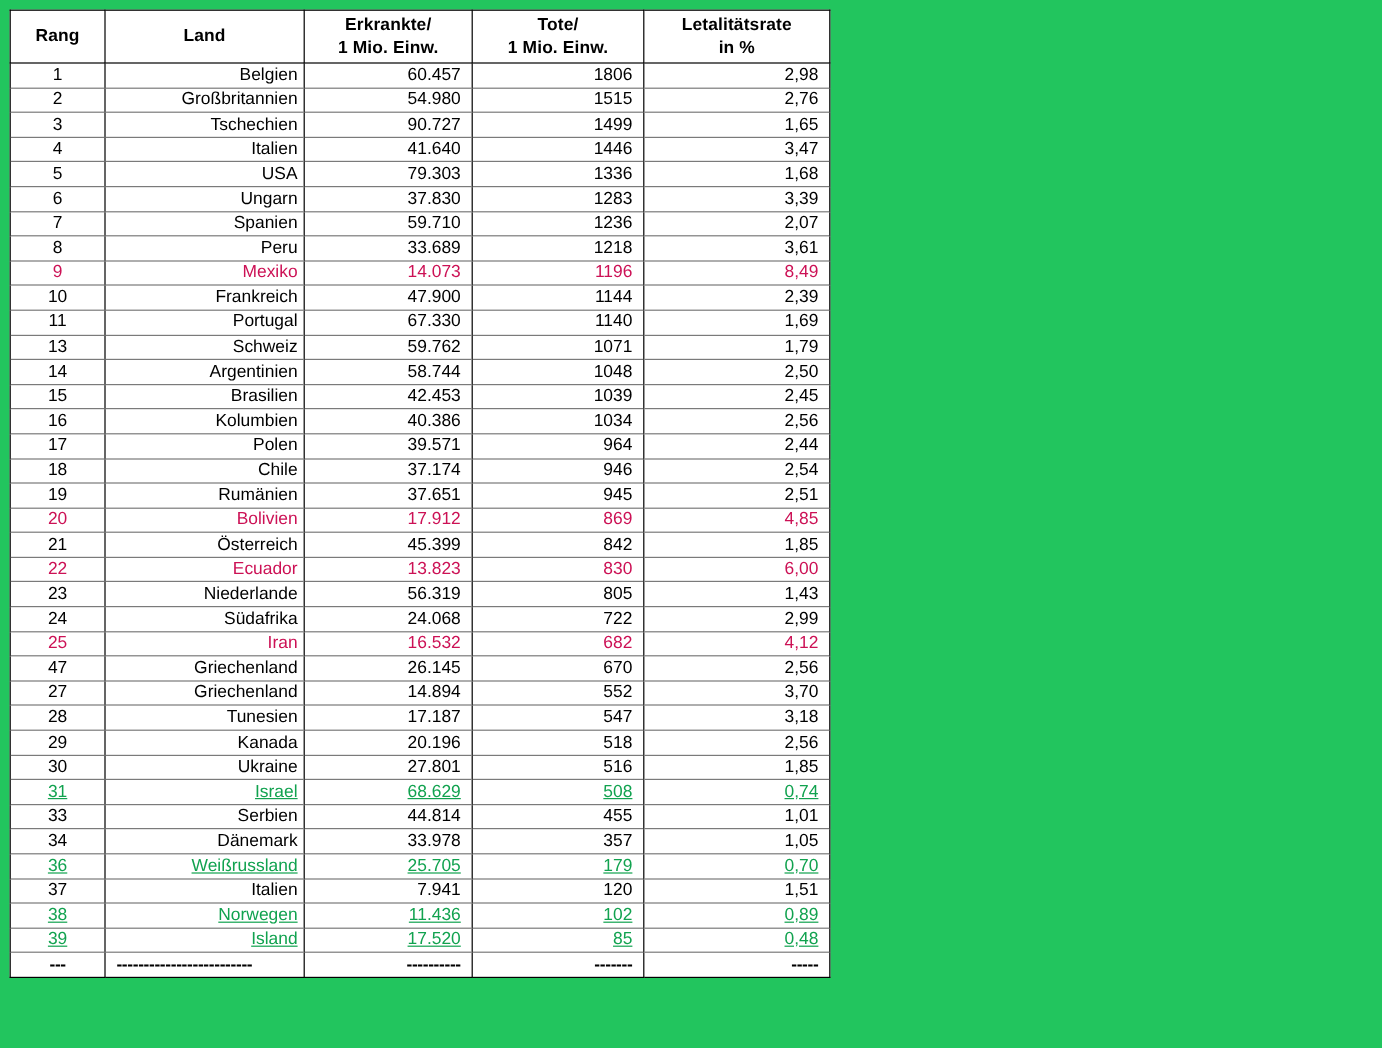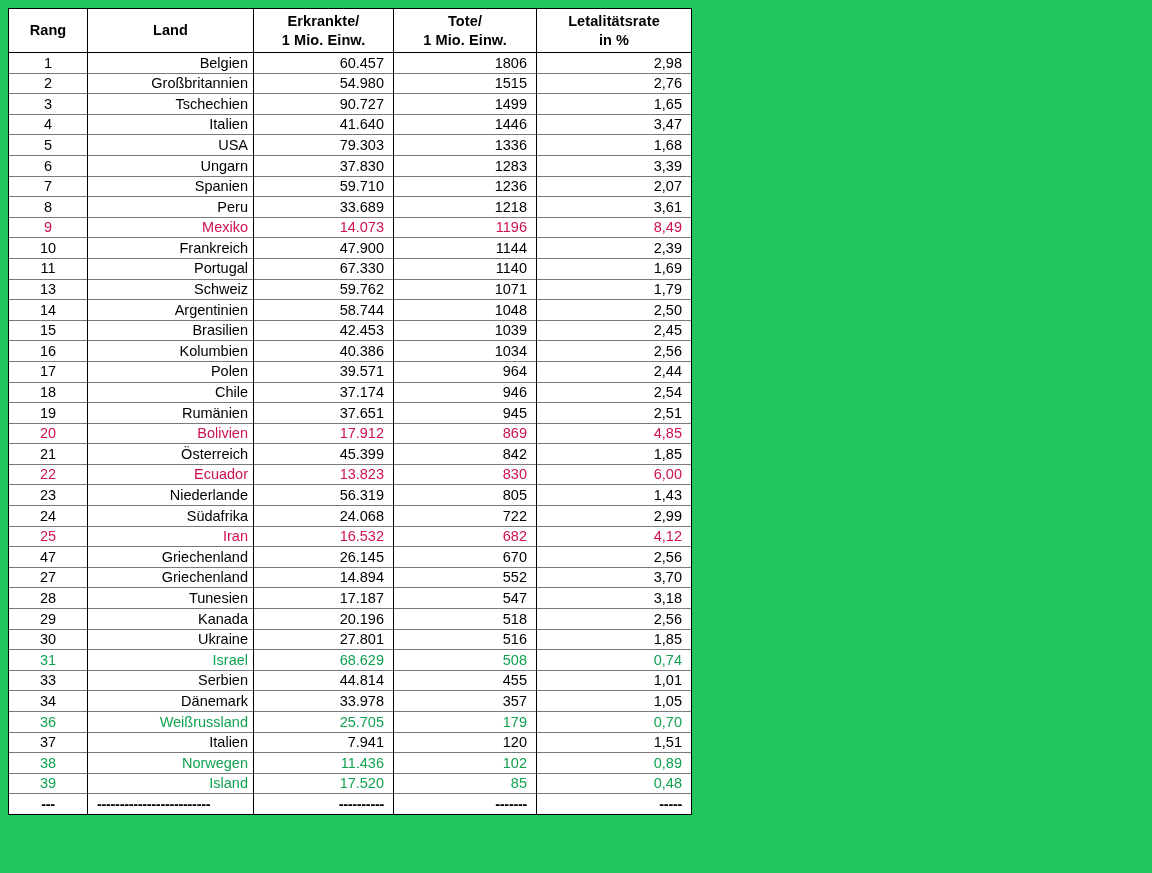--- a/index.html
+++ b/index.html
@@ -63,21 +63,21 @@
     line-height: 1;
   }
   tbody tr:first-child td { border-top: 0; }
   tbody tr:last-child td { border-bottom: 1.6px solid #000000; }
 
   td.rang { text-align: center; }
   td.land { text-align: right; padding-left: 9px; }
   td.num  { text-align: right; padding-right: 9px; }
 
   tr.c-pink  td { color: #CC1155; }
-  tr.c-green td { color: #11A24F; }
+  tr.c-green td { color: #11A24F; text-decoration: underline; }
   tr.c-black td { color: #000000; }
 
   tr.sep td {
     font-weight: bold;
     letter-spacing: -0.3px;
     color: #000000;
   }
   tr.sep td.rang { text-align: center; }
   tr.sep td.land { text-align: left; padding-left: 9px; }
   tr.sep td.num  { text-align: right; padding-right: 9px; }

